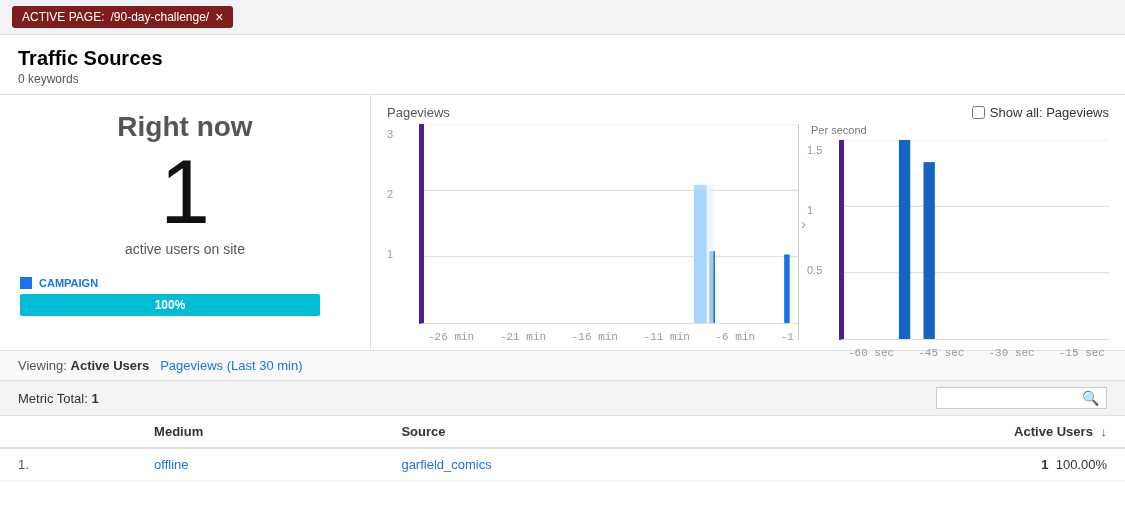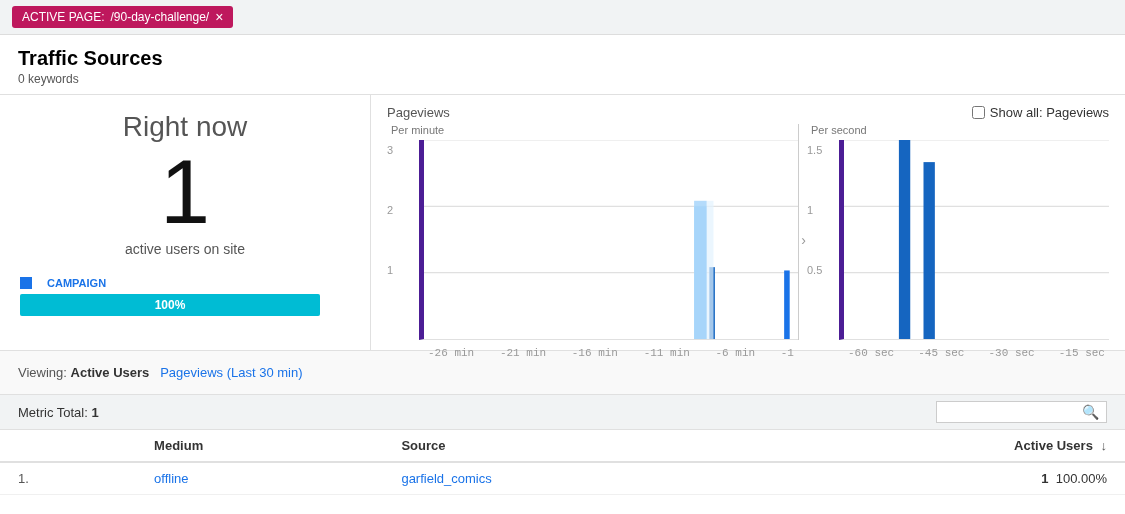--- a/index.html
+++ b/index.html
@@ -1,43 +1,43 @@
 <!DOCTYPE html>
 <html><head>
   <meta charset="utf-8">
   <style>
     * { box-sizing: border-box; margin: 0; padding: 0; }
     body { font-family: Arial, sans-serif; font-size: 13px; background: #fff; color: #333; width: 1125px; min-height: 514px; overflow: hidden; }
 
     
     .top-bar { background: #f1f3f4; border-bottom: 1px solid #ddd; padding: 6px 12px; display: flex; align-items: center; gap: 8px; }
-    .active-page-tag { background: #be185d; color: #fff; font-size: 12px; padding: 4px 10px; border-radius: 3px; display: flex; align-items: center; gap: 6px; }
+    .active-page-tag { background: #7f1d1d; color: #fff; font-size: 12px; padding: 4px 10px; border-radius: 3px; display: flex; align-items: center; gap: 6px; }
     .active-page-tag .close { cursor: pointer; font-size: 14px; line-height: 1; }
 
     
     .header { display: flex; align-items: flex-start; justify-content: space-between; padding: 12px 18px 8px; border-bottom: 1px solid #e0e0e0; }
     .header-left h1 { font-size: 20px; font-weight: bold; color: #000000; }
     .header-left .keywords { font-size: 12px; color: #555; margin-top: 2px; }
     .header-right { display: flex; align-items: center; gap: 8px; margin-top: 4px; }
     .create-shortcut { color: #1a73e8; font-size: 13px; font-weight: bold; cursor: pointer; }
     .beta-badge { background: #ff6d00; color: #fff; font-size: 9px; font-weight: bold; padding: 1px 4px; border-radius: 2px; vertical-align: top; }
     .graduation-icon { color: #555; font-size: 16px; }
 
     
     .main-content { display: flex; padding: 0; }
 
     
     .left-panel { width: 370px; padding: 16px 20px; flex-shrink: 0; }
     .right-now { text-align: center; margin-bottom: 20px; }
-    .right-now h2 { font-size: 28px; font-weight: 400; color: #555; margin-bottom: 4px; }
+    .right-now h2 { font-size: 28px; font-weight: 700; color: #555; margin-bottom: 4px; }
     .right-now .big-number { font-size: 90px; font-weight: 300; line-height: 1; color: #111; }
     .right-now .active-label { font-size: 14px; color: #555; margin-top: 4px; }
 
     .campaign-section { margin-top: 10px; }
-    .campaign-label { font-size: 11px; font-weight: bold; color: #1a73e8; display: flex; align-items: center; gap: 15px; margin-bottom: 5px; }
+    .campaign-label { font-size: 11px; font-weight: bold; color: #1a73e8; display: flex; align-items: center; gap: 7px; margin-bottom: 5px; }
     .campaign-square { width: 12px; height: 12px; background: #1a73e8; display: inline-block; }
     .progress-bar-container { background: #e0e0e0; border-radius: 2px; height: 22px; width: 300px; position: relative; }
     .progress-bar-fill { background: #00bcd4; height: 100%; border-radius: 2px; display: flex; align-items: center; justify-content: center; }
     .progress-bar-fill span { font-size: 12px; color: #fff; font-weight: bold; }
 
     
     .charts-area { flex: 1; padding: 10px 16px; border-left: 1px solid #e0e0e0; }
     .charts-top { display: flex; align-items: center; justify-content: space-between; margin-bottom: 4px; }
     .pageviews-title { font-size: 13px; color: #555; }
     .show-all { display: flex; align-items: center; gap: 5px; font-size: 13px; color: #333; }
@@ -50,21 +50,21 @@
     .chart-header { font-size: 11px; color: #777; margin-bottom: 4px; padding: 0 4px; }
 
     .chart-wrapper { position: relative; height: 200px; }
     .chart-y-labels { position: absolute; left: 0; top: 0; height: 100%; display: flex; flex-direction: column; justify-content: space-between; padding: 4px 0; }
     .chart-y-labels span { font-size: 11px; color: #999; display: block; }
     .chart-inner { margin-left: 32px; height: 100%; position: relative; border-left: 5px solid #4c1d95; border-bottom: 1px solid #e0e0e0; font-family: Liberation Mono, monospace; }
 
     .chart-divider-arrow { position: absolute; right: -8px; top: 50%; transform: translateY(-50%); color: #999; font-size: 14px; z-index: 10; }
 
     
-    .viewing-bar { background: #f9f9f9; border-top: 1px solid #e0e0e0; border-bottom: 1px solid #e0e0e0; padding: 14px 18px; font-size: 13px; color: #555; }
+    .viewing-bar { background: #f9f9f9; border-top: 1px solid #e0e0e0; border-bottom: 1px solid #e0e0e0; padding: 7px 18px; font-size: 13px; color: #555; }
     .viewing-bar a { color: #1a73e8; text-decoration: none; cursor: pointer; }
     .viewing-bar strong { color: #333; }
 
     
     .metric-bar { background: #f1f3f4; border-bottom: 1px solid #e0e0e0; padding: 6px 18px; display: flex; align-items: center; justify-content: space-between; gap: 16px; }
     .metric-bar .metric-total { font-size: 13px; }
     .search-box { display: flex; align-items: center; border: 1px solid #ccc; background: #fff; padding: 2px 6px; }
     .search-box input { border: none; outline: none; font-size: 12px; width: 140px; }
     .search-icon { color: #555; font-size: 14px; }
 
@@ -122,21 +122,20 @@
       <span class="pageviews-title">Pageviews</span>
       <div class="show-all">
         <input type="checkbox" style="">
         <span>Show all: Pageviews</span>
       </div>
     </div>
 
     <div class="charts-container">
 
       <div class="chart-left">
-        <div class="chart-header">Per minute</div>
         <div class="chart-wrapper">
           <div class="chart-y-labels" style="left:0;width:26px;">
             <span>3</span>
             <span>2</span>
             <span>1</span>
             <span style="visibility:hidden">0</span>
           </div>
           <div class="chart-inner">
             
             <svg width="100%" height="100%" viewBox="0 0 540 180" preserveAspectRatio="none">

